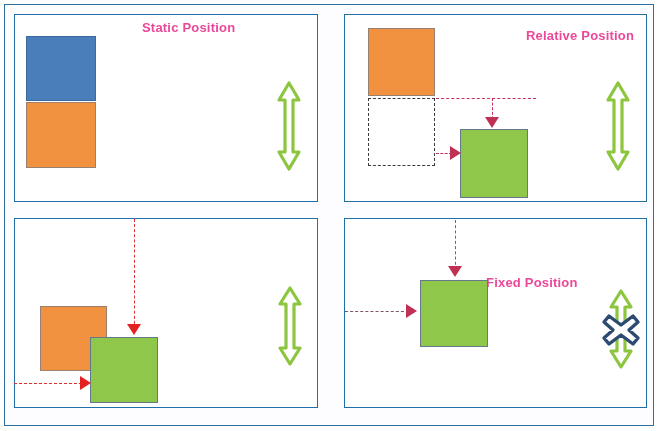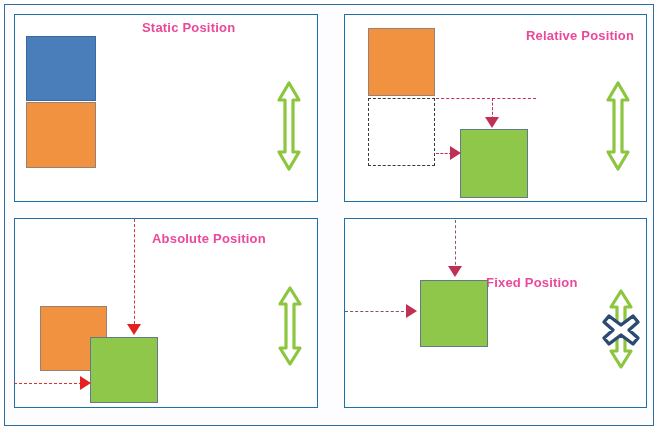--- a/index.html
+++ b/index.html
@@ -184,21 +184,20 @@
   <div class="arrowhead ah-down-pink" id="rel-arrow-down"></div>
   <div class="arrowhead ah-right-pink" id="rel-arrow-right"></div>
 
   <div class="dbl-arrow" id="relative-dbl-arrow">
     <svg width="26" height="92" viewBox="0 0 26 92">
       <polygon points="13,3 23,20 17,20 17,72 23,72 13,89 3,72 9,72 9,20 3,20" fill="#ffffff" stroke="#8cc63e" stroke-width="3.2" stroke-linejoin="round"></polygon>
     </svg>
   </div>
 
   <div class="panel" id="panel-absolute"></div>
-  <div class="panel-title" id="title-absolute" style="left:152px; top:231px;">Absolute Position</div>
   <div class="box box-orange" id="absolute-orange-box"></div>
   <div class="box box-green" id="absolute-green-box"></div>
 
   <div class="dash-v-red" id="abs-line-v"></div>
   <div class="dash-h-red" id="abs-line-h"></div>
   <div class="arrowhead ah-down-red" id="abs-arrow-down"></div>
   <div class="arrowhead ah-right-red" id="abs-arrow-right"></div>
 
   <div class="dbl-arrow" id="absolute-dbl-arrow">
     <svg width="26" height="82" viewBox="0 0 26 82">

